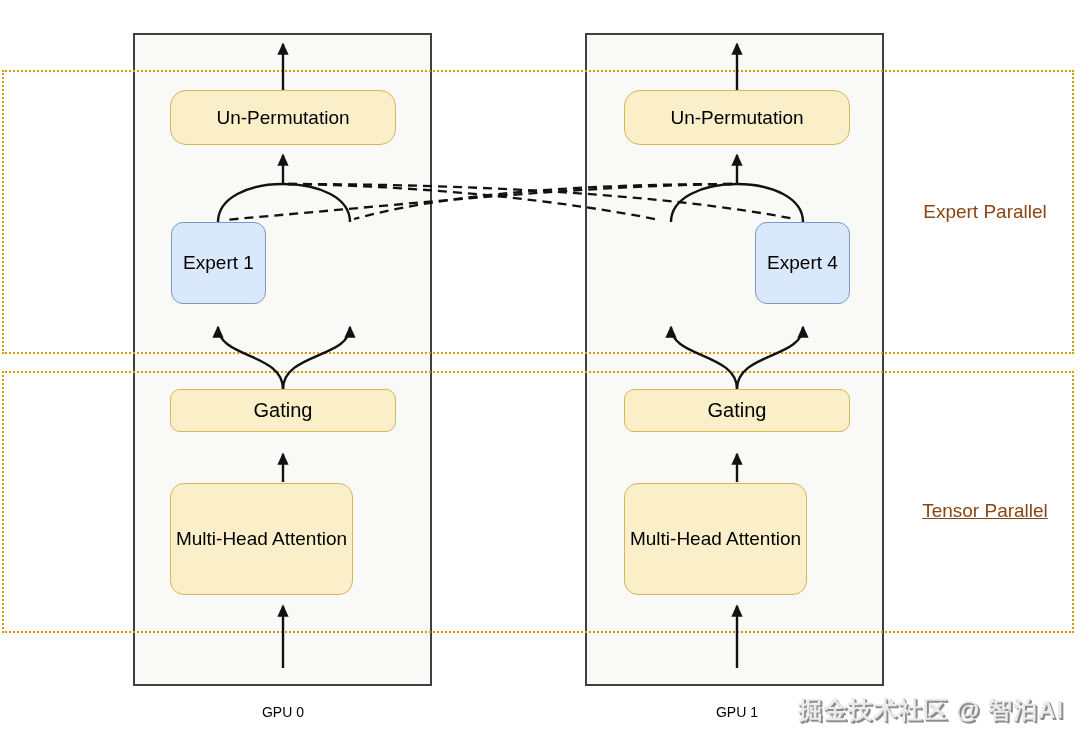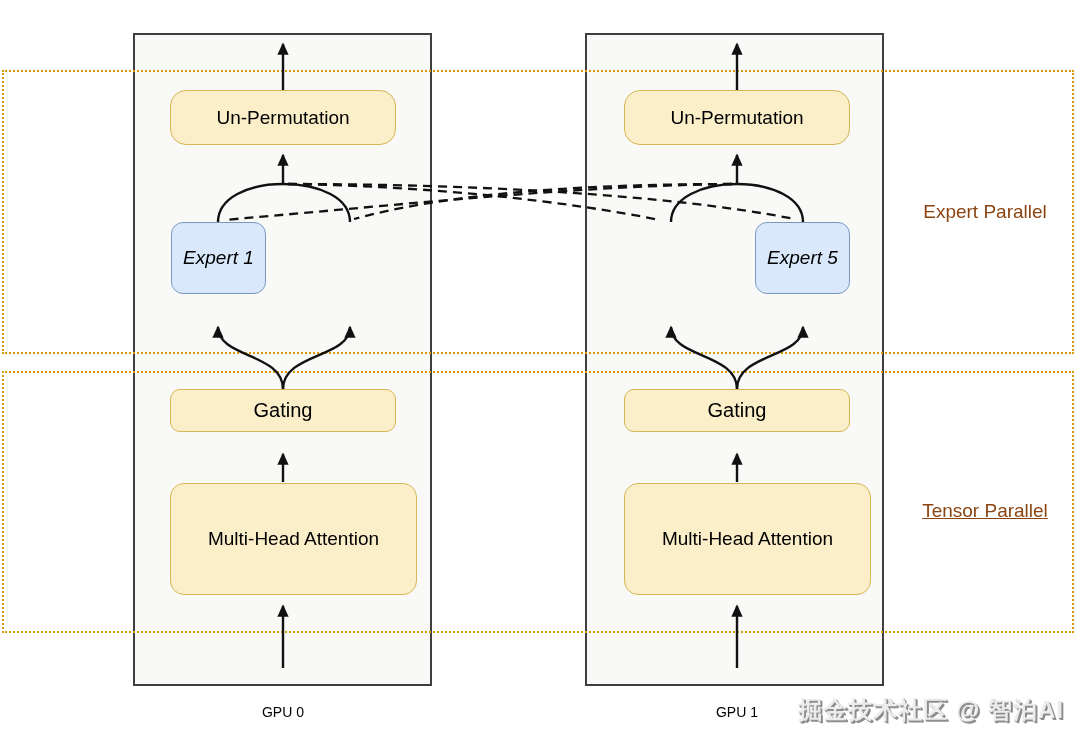--- a/index.html
+++ b/index.html
@@ -57,23 +57,23 @@
   }
   .yellow {
     background: #fbefca;
     border: 1.5px solid #d6b656;
   }
   .blue {
     background: #dae8fc;
     border: 1.5px solid #7b99c0;
   }
   .unperm  { top: 90px;  width: 226px; height: 55px; border-radius: 16px; }
-  .expert  { top: 222px; width: 95px;  height: 72px; border-radius: 12px; font-style: italic; }
+  .expert  { top: 222px; width: 95px;  height: 82px; border-radius: 12px; }
   .gating  { top: 389px; width: 226px; height: 43px; border-radius: 10px; font-size: 20px; }
-  .mha     { top: 483px; width: 247px; height: 112px; border-radius: 14px; }
+  .mha     { top: 483px; width: 183px; height: 112px; border-radius: 14px; }
 
   .unperm.g0, .gating.g0, .mha.g0 { left: 170px; }
   .unperm.g1, .gating.g1, .mha.g1 { left: 624px; }
   .e1 { left: 171px; }
   .e2 { left: 303px; }
   .e3 { left: 624px; }
   .e4 { left: 755px; }
 
   .gpu-label {
     position: absolute;
@@ -130,21 +130,21 @@
 
   <div class="region-label label-expert">Expert Parallel</div>
   <div class="region-label label-tensor">Tensor Parallel</div>
 
   <div class="node yellow unperm g0">Un-Permutation</div>
   <div class="node blue expert e1">Expert 1</div>
   <div class="node yellow gating g0">Gating</div>
   <div class="node yellow mha g0">Multi-Head Attention</div>
 
   <div class="node yellow unperm g1">Un-Permutation</div>
-  <div class="node blue expert e4">Expert 5</div>
+  <div class="node blue expert e4">Expert 4</div>
   <div class="node yellow gating g1">Gating</div>
   <div class="node yellow mha g1">Multi-Head Attention</div>
 
   <div class="gpu-label g0">GPU 0</div>
   <div class="gpu-label g1">GPU 1</div>
 
   <svg class="overlay" viewBox="0 0 1080 748" xmlns="http://www.w3.org/2000/svg">
     <defs>
       <marker id="ah" viewBox="0 0 12 12" refX="10" refY="6" markerWidth="16" markerHeight="13" markerUnits="userSpaceOnUse" orient="auto">
         <path d="M0,0.8 L11.5,6 L0,11.2 Z" fill="#111111"></path>

